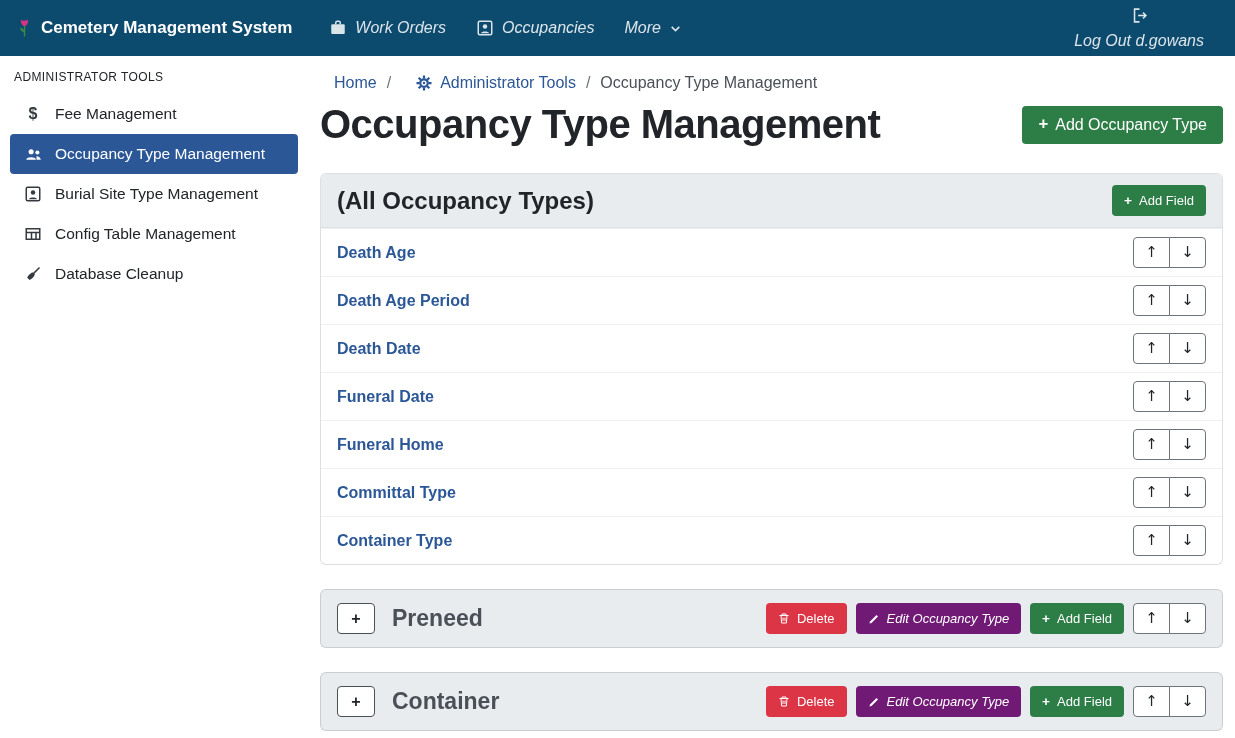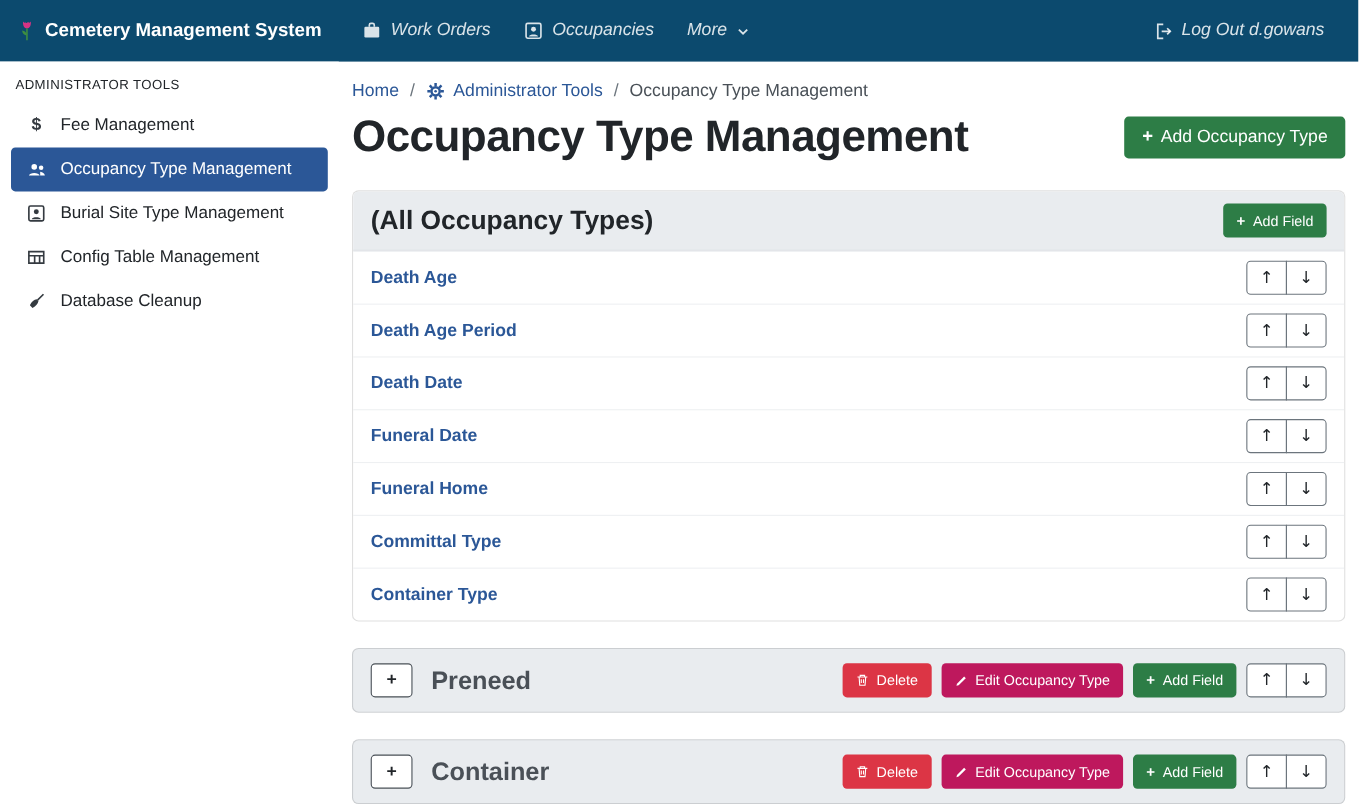--- a/index.html
+++ b/index.html
@@ -8,59 +8,59 @@
 
   
   .navbar { height: 56px; background: #0c4a6e; display: flex; align-items: center;
     padding: 0 16px; color: rgba(255,255,255,.85); }
   .brand { display: flex; align-items: center; gap: 8px; color: #fff; text-decoration: none;
     font-weight: 700; font-size: 17px; margin-right: 22px; cursor: pointer; }
   .brand-logo { display: inline-flex; }
   .nav-items { display: flex; align-items: center; }
   .nav-item { display: flex; align-items: center; gap: 8px; padding: 8px 15px;
     font-size: 16px; color: rgba(255,255,255,.85); text-decoration: none; cursor: pointer; font-style: italic; }
-  .navbar-right { margin-left: auto; }
+  .navbar-right { margin-left: auto; flex-direction: column; }
 
   
   .layout { display: flex; height: 704px; }
   .sidebar { width: 308px; flex: 0 0 308px; padding-top: 12px; background: #fff; }
   .side-header { font-size: 12px; letter-spacing: .4px; color: #212529;
     padding: 2px 14px 10px 14px; }
   .side-item { display: flex; align-items: center; gap: 11px; height: 40px;
     margin: 0 10px; padding: 0 12px; font-size: 15.5px; color: #212529;
     border-radius: 4px; cursor: pointer; }
   .side-item .side-ico { width: 22px; display: inline-flex; justify-content: center;
     color: #343a40; font-weight: 700; font-size: 16px; }
   .side-item.active { background: #2b5797; color: #fff; }
   .side-item.active .side-ico { color: #fff; }
 
   .main { flex: 1; padding: 0 12px; overflow: hidden; }
 
   
   .breadcrumb { display: flex; align-items: center; gap: 10px; margin: 18px 0 4px;
     font-size: 16px; }
   .breadcrumb a { color: #2b5797; text-decoration: none; cursor: pointer;
-    display: inline-flex; align-items: center; gap: 7px; }
+    display: inline-flex; align-items: center; gap: 7px; margin-left: 14px; }
   .breadcrumb .sep { color: #6c757d; }
   .breadcrumb .current { color: #495057; }
 
   
   .page-head { display: flex; align-items: center; justify-content: space-between;
     margin: 10px 0 26px; }
   .page-title { font-size: 40px; font-weight: 600; color: #212529; letter-spacing: -.5px; }
 
   
   .btn { display: inline-flex; align-items: center; gap: 7px; border: none;
     border-radius: 4px; color: #fff; cursor: pointer; white-space: nowrap;
     font-family: inherit; }
   .btn-lg { font-size: 16px; padding: 10px 16px; }
   .btn-sm { font-size: 13px; padding: 8px 12px; }
   .btn-green { background: #2d7d46; }
   .btn-red   { background: #dc3545; }
-  .btn-teal  { background: #be185d; }
+  .btn-teal  { background: #701a75; font-style: italic; }
   .plus-glyph { font-weight: 700; font-size: 1.05em; line-height: 1; }
 
   .arrow-group { display: inline-flex; }
   .arrow-btn { width: 37px; height: 31px; background: #fff; border: 1px solid #6c757d;
     color: #212529; font-size: 15px; cursor: pointer; line-height: 1;
     font-family: "DejaVu Sans", sans-serif; }
   .arrow-btn.up { border-radius: 4px 0 0 4px; }
   .arrow-btn.down { border-radius: 0 4px 4px 0; margin-left: -1px; }
 
   

